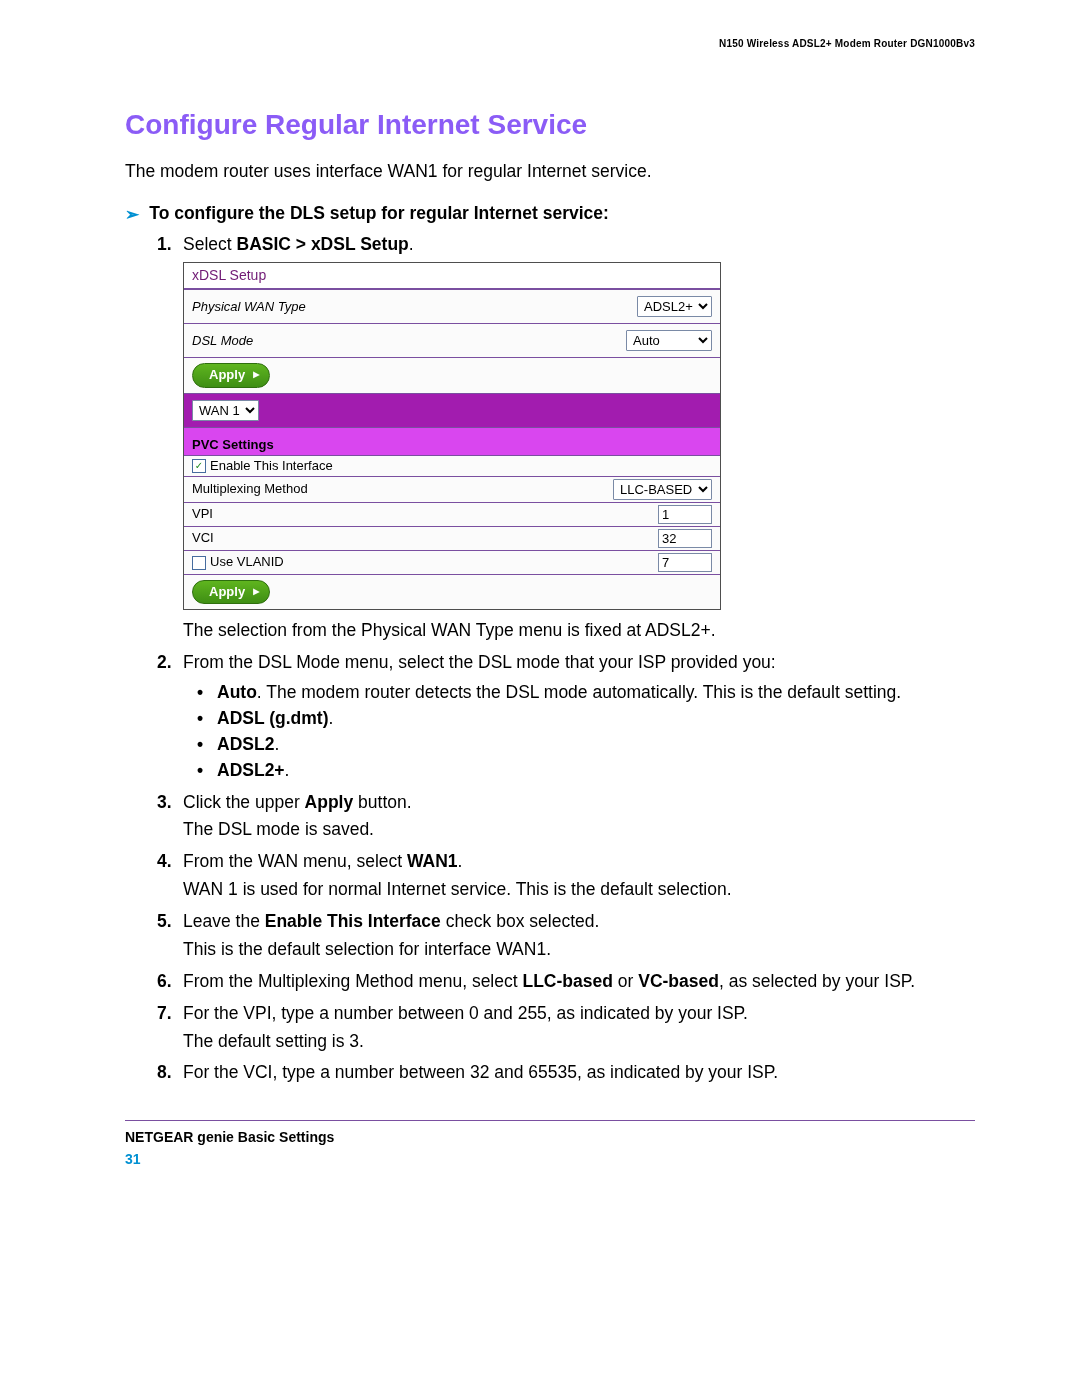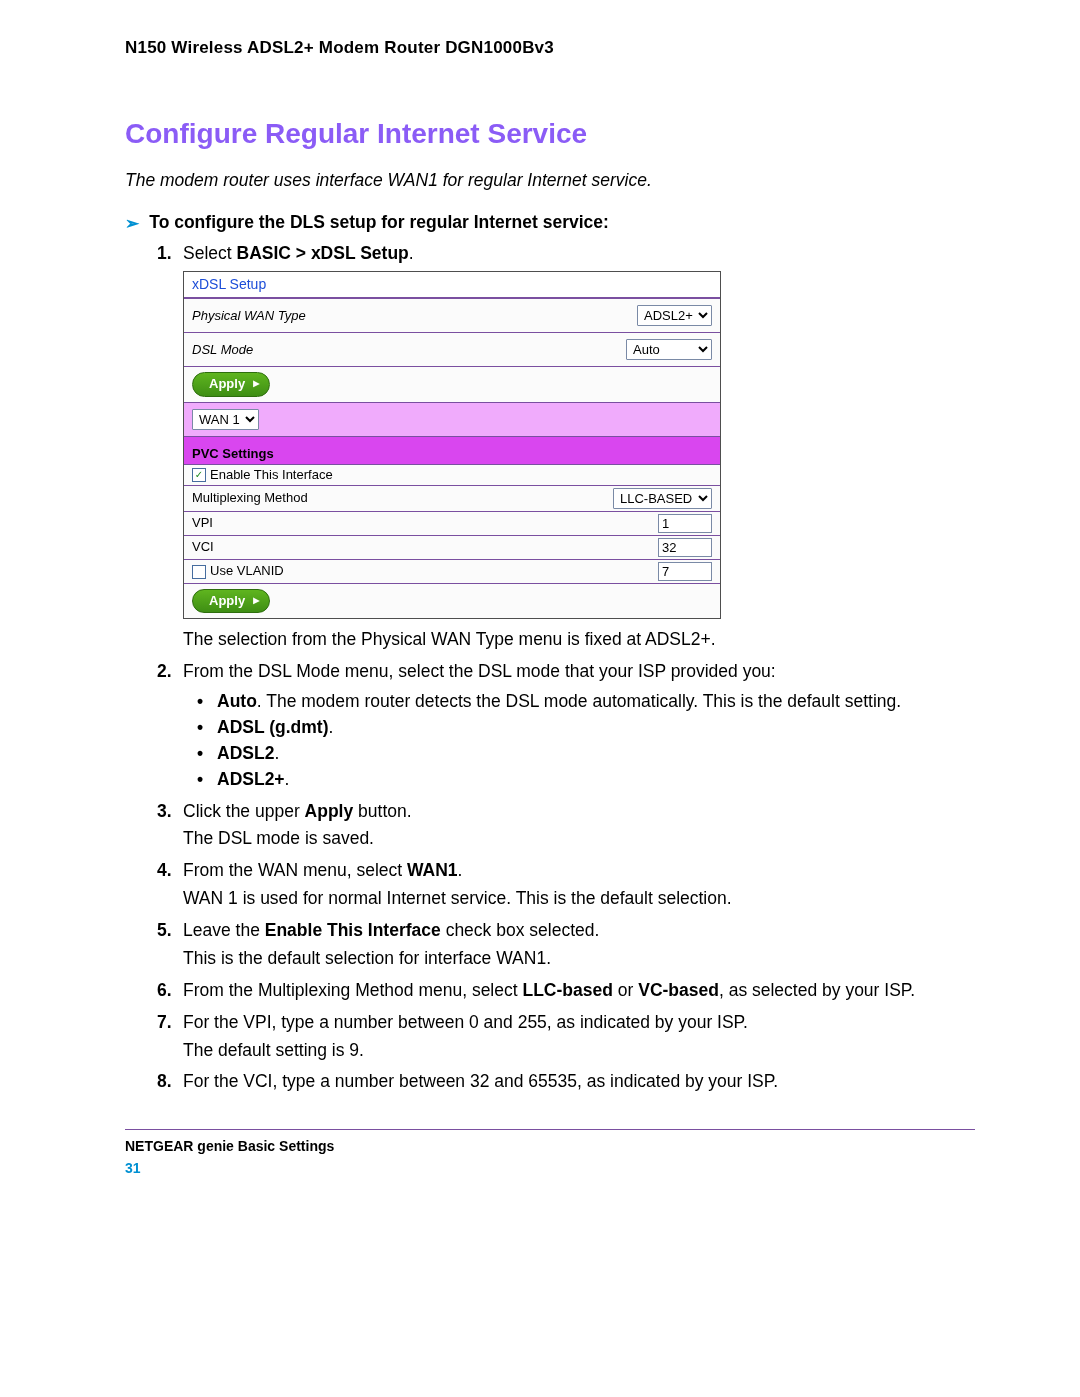--- a/index.html
+++ b/index.html
@@ -11,37 +11,36 @@
   }
   .page {
     width: 1080px;
     min-height: 1397px;
     margin: 0 auto;
     position: relative;
     box-sizing: border-box;
     padding: 38px 105px 40px 125px;
   }
   .doc-header {
-    text-align: left;
-    font-weight: bold;
-    font-size: 17px;
+    text-align: right;
+    font-weight: bold;
+    font-size: 10px;
     letter-spacing: .2px;
   }
   .section-title {
     color: #8b5cf6;
     font-weight: bold;
     font-size: 28px;
     margin-top: 60px;
     margin-bottom: 20px;
   }
   .body-text {
     font-size: 17.5px;
     line-height: 1.25;
     margin: 0 0 20px 0;
-    font-style: italic;
   }
   .procedure-lead {
     display: flex;
     align-items: baseline;
     gap: 10px;
     font-weight: bold;
     font-size: 17.5px;
     margin: 14px 0 8px 0;
   }
   .procedure-lead .arrow {
@@ -101,21 +100,21 @@
     border: 1px solid #4e4e4e;
     margin: 6px 0 10px 0;
     background: #f4f4f4;
     font-family: Tahoma, Arial, sans-serif;
     font-size: 13px;
     color: #000;
     width: 536px;
   }
   .ui-title {
     padding: 4px 8px;
-    color: #1d4ed8;
+    color: #701a75;
     font-size: 14px;
     border-bottom: 2px solid #7a4fa0;
     background: #fff;
   }
   .ui-row {
     display: flex;
     justify-content: space-between;
     align-items: center;
     padding: 6px 8px;
     border-bottom: 1px solid #7a4fa0;
@@ -185,21 +184,21 @@
     display: flex;
     justify-content: space-between;
     align-items: center;
     padding: 2px 8px;
     border-bottom: 1px solid #7a4fa0;
     background: #fbfbfb;
   }
   .wan-row {
     padding: 6px 8px;
     border-bottom: 1px solid #7a4fa0;
-    background: #f0abfc;
+    background: #a21caf;
   }
 
   .footer-line {
     border-top: 1px solid #7a4fa0;
     margin-top: 36px;
     padding-top: 8px;
     text-align: left;
   }
   .footer-title {
     font-weight: bold;
@@ -345,21 +344,21 @@
       <span>Leave the </span><b>Enable This Interface</b><span> check box selected.</span>
       <div class="step-body">This is the default selection for interface WAN1.</div>
     </li>
 
     <li>
       <span>From the Multiplexing Method menu, select </span><b>LLC-based</b><span> or </span><b>VC-based</b><span>, as selected by your ISP.</span>
     </li>
 
     <li>
       <span>For the VPI, type a number between 0 and 255, as indicated by your ISP.</span>
-      <div class="step-body">The default setting is 9.</div>
+      <div class="step-body">The default setting is 3.</div>
     </li>
 
     <li>
       <span>For the VCI, type a number between 32 and 65535, as indicated by your ISP.</span>
     </li>
   </ol>
 
   <div class="footer-line">
     <div class="footer-title">NETGEAR genie Basic Settings</div>
     <div class="page-number">31</div>

